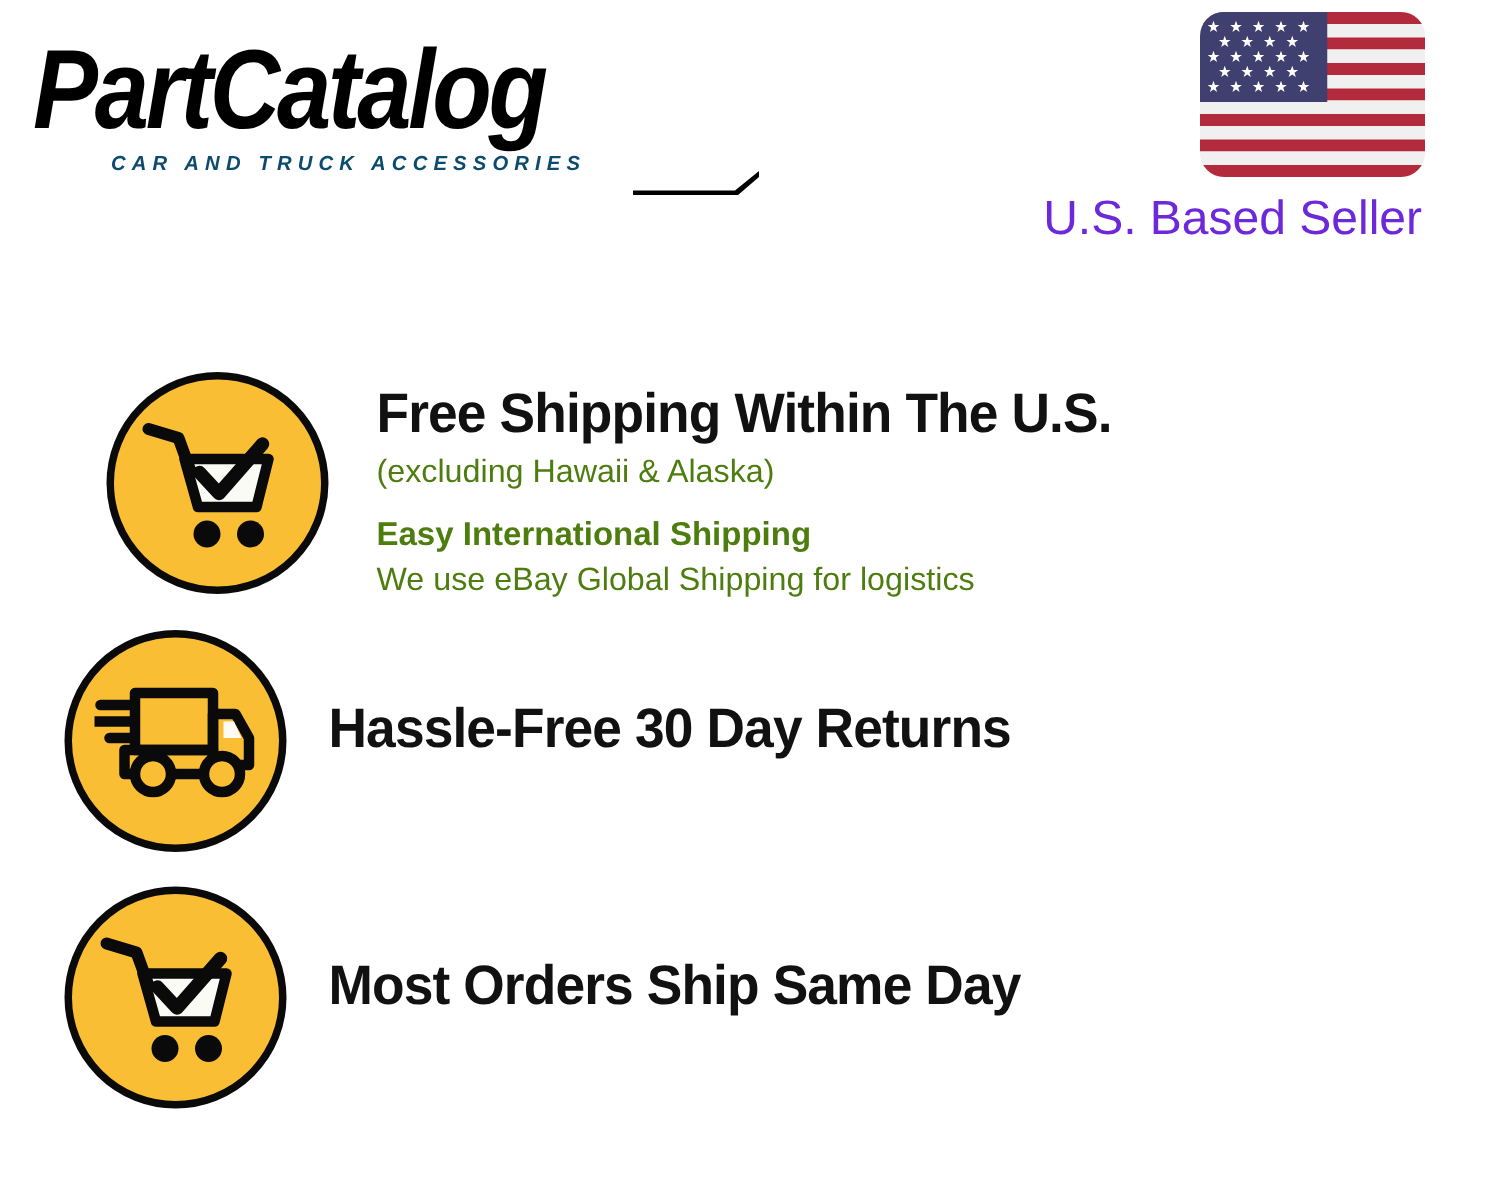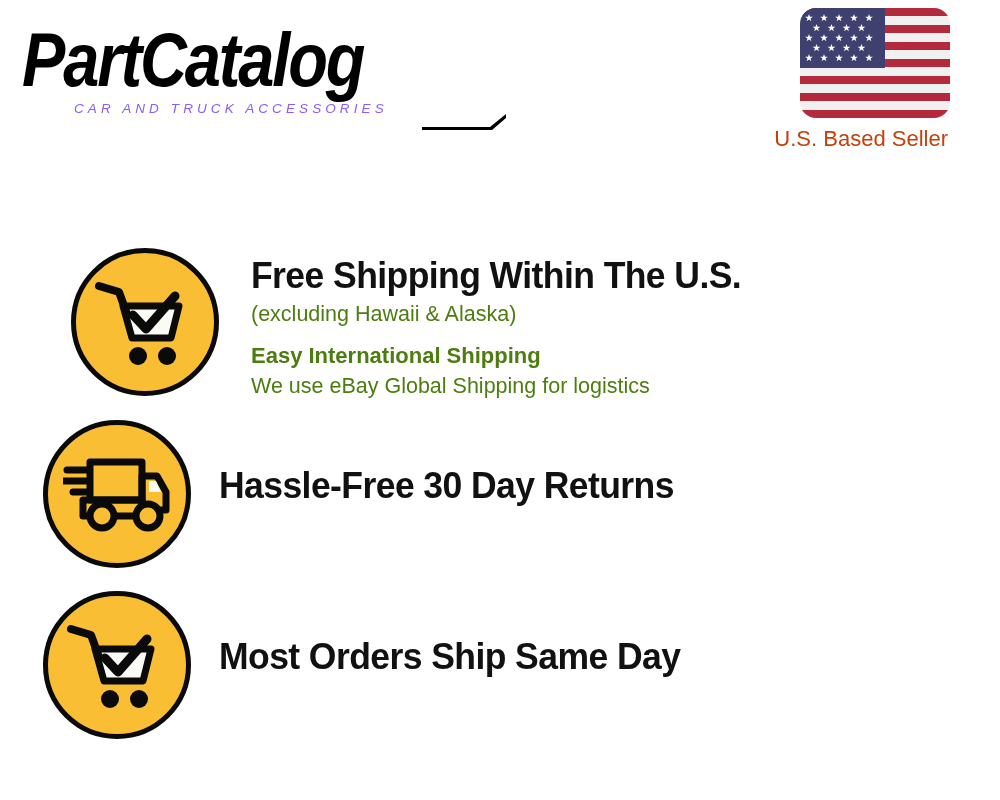--- a/index.html
+++ b/index.html
@@ -39,25 +39,25 @@
     line-height: 62px;
     letter-spacing: -2.2px;
     color: #000000;
     transform: scaleY(1.12) scaleX(0.97);
     transform-origin: left top;
     white-space: nowrap;
   }
   .logo-tagline {
     margin-top: 13px;
     font-family: "Liberation Sans", sans-serif;
-    font-weight: 400;
+    font-weight: 700;
     font-style: italic;
     font-size: 13.5px;
     letter-spacing: 4.1px;
-    color: #8b5cf6;
+    color: #0c4a6e;
     white-space: nowrap;
     padding-left: 52px;
   }
   .logo-swoosh {
     position: absolute;
     left: 398px;
     top: 86px;
     width: 86px;
     height: 18px;
     overflow: hidden;
@@ -87,24 +87,24 @@
     height: 8.4615px;
   }
   .flag .canton {
     position: absolute;
     left: 0; top: 0;
     width: 85px;
     height: 59.23px;
   }
   .seller-text {
     margin-top: 4px;
-    font-size: 22px;
+    font-size: 32px;
     font-weight: 400;
     letter-spacing: 0px;
-    color: #c2410c;
+    color: #6d28d9;
     white-space: nowrap;
     text-align: right;
     padding-right: 2px;
   }
 
   
   .features {
     position: absolute;
     top: 240px;
     left: 0;

